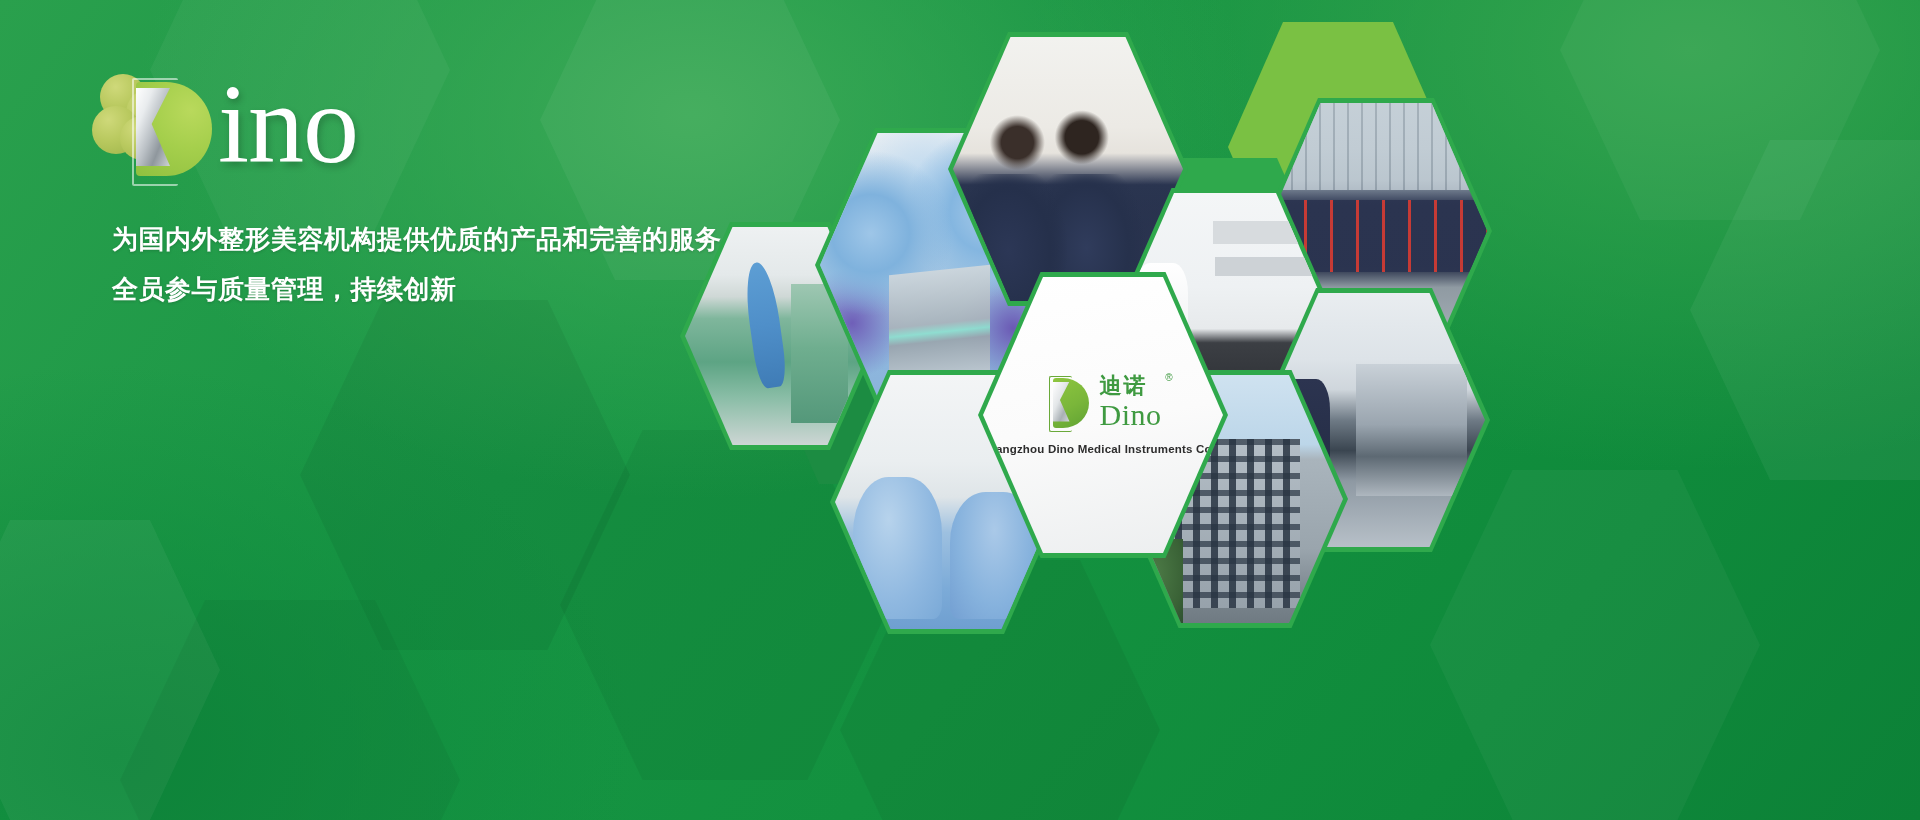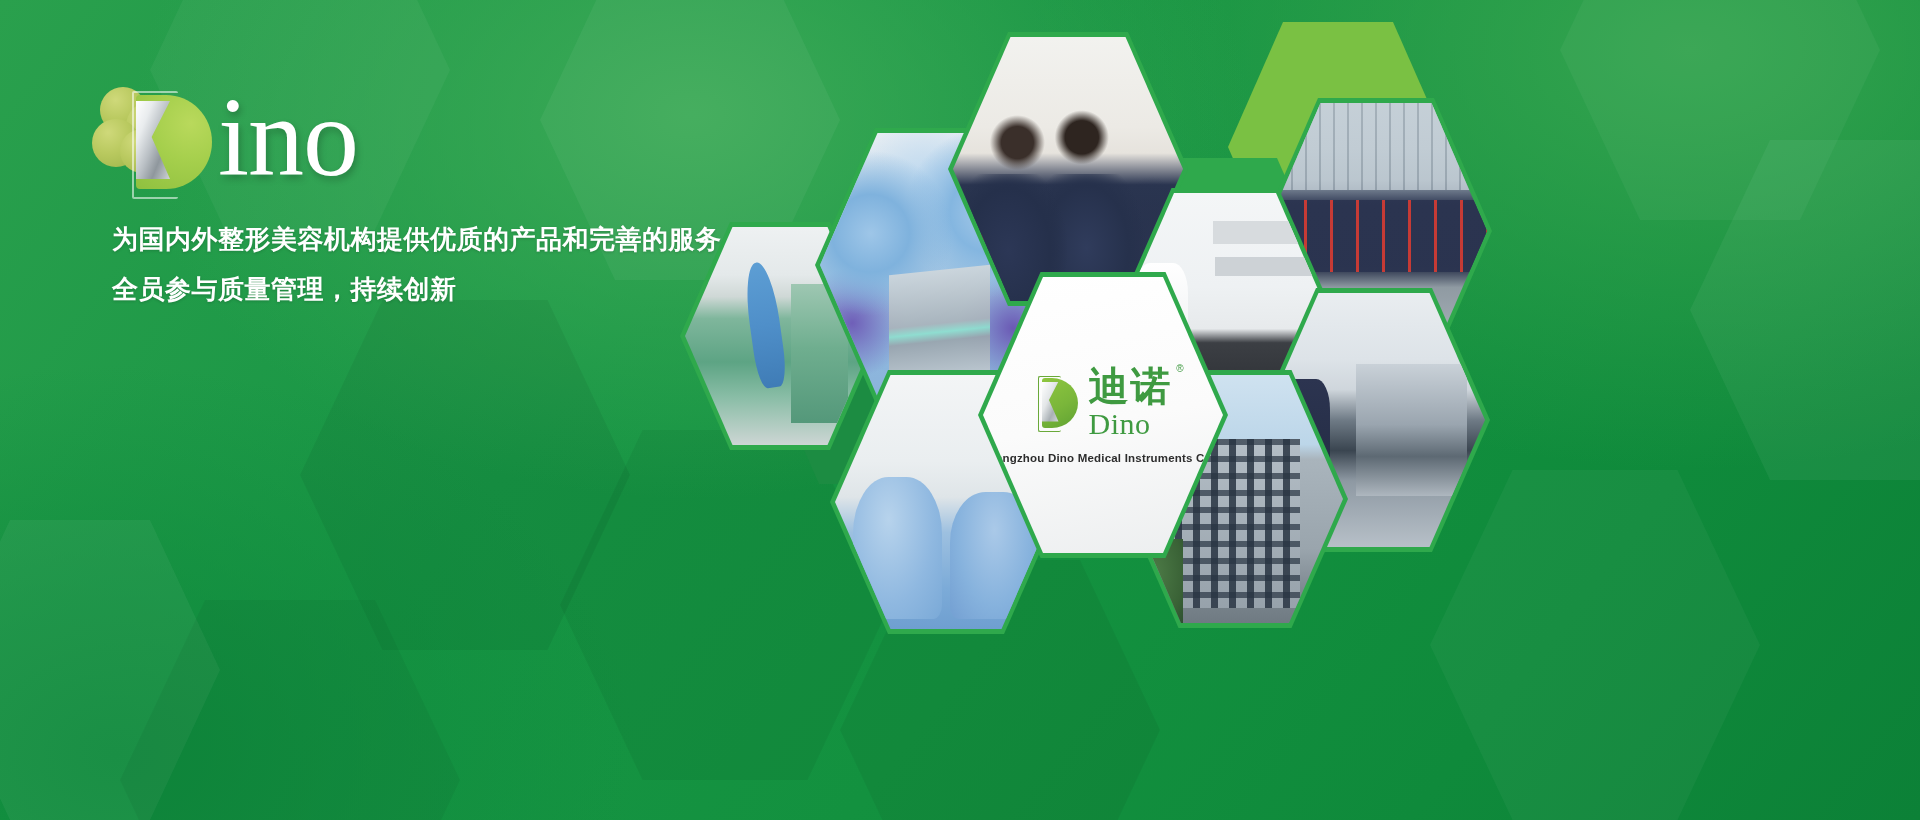--- a/index.html
+++ b/index.html
@@ -20,21 +20,21 @@
       radial-gradient(ellipse 800px 600px at 6% 92%, #0e8a3c 0%, rgba(14,138,60,0) 65%),
       linear-gradient(128deg,#2aa04d 0%,#179544 34%,#13913f 58%,#0f8a3b 80%,#0c8137 100%);
   }
   .bg-hex{position:absolute;}
   .hexshape{
     width:100%;height:100%;
     clip-path:polygon(25% 0%,75% 0%,100% 50%,75% 100%,25% 100%,0% 50%);
   }
 
   
-  .brand{position:absolute;left:88px;top:77px;width:340px;height:120px;}
+  .brand{position:absolute;left:88px;top:64px;width:340px;height:120px;}
   .brand .blobs{position:absolute;left:4px;top:10px;width:92px;height:86px;}
   .blob{position:absolute;border-radius:50%;
         background:radial-gradient(circle at 34% 28%,#cfd97a 0%,#b9c95f 45%,#9cb348 100%);}
   .b1{left:8px;top:0;width:46px;height:46px;}
   .b2{left:34px;top:14px;width:50px;height:50px;}
   .b3{left:0px;top:32px;width:48px;height:48px;}
   .b4{left:28px;top:42px;width:44px;height:44px;}
 
   .dmark{position:absolute;left:38px;top:14px;width:92px;height:100px;}
   .dleaf{
@@ -224,21 +224,21 @@
   .mini-curl{
     position:absolute;left:8px;top:6px;width:17px;height:40px;
     background:linear-gradient(115deg,#ffffff 0%,#e3e6e8 40%,#a9b0b5 70%,#d4d8da 100%);
     clip-path:polygon(0% 0%,100% 0%,44% 46%,100% 100%,0% 100%);
   }
   .mini-frame{
     position:absolute;left:4px;top:0;width:22px;height:54px;
     border:1.6px solid #6aa93a;border-right:none;border-radius:2px;
   }
   .cn-wrap{position:relative;display:flex;flex-direction:column;line-height:1;}
-  .cn{font-size:40px;font-weight:700;color:#3f9a41;letter-spacing:2px;}
+  .cn{font-size:22px;font-weight:700;color:#3f9a41;letter-spacing:2px;}
   .reg{position:absolute;right:-11px;top:-2px;font-size:10px;color:#3f9a41;}
   .en{
     font-family:"Liberation Serif","DejaVu Serif",serif;
     font-size:30px;color:#3f9a41;line-height:30px;margin-top:3px;letter-spacing:.5px;
   }
   .tagline{
     margin-top:13px;font-size:11.5px;color:#2d2d2d;font-weight:700;letter-spacing:.2px;
     white-space:nowrap;
   }
 </style>

